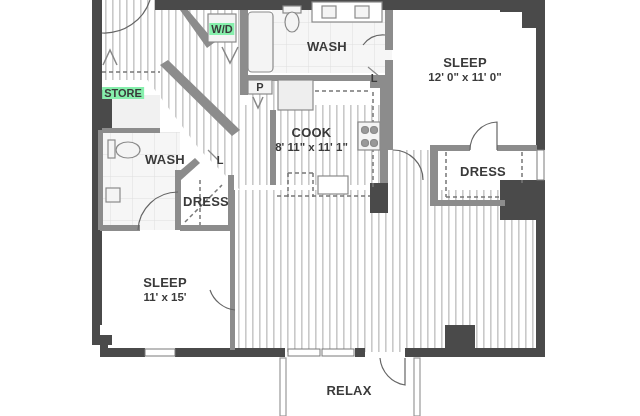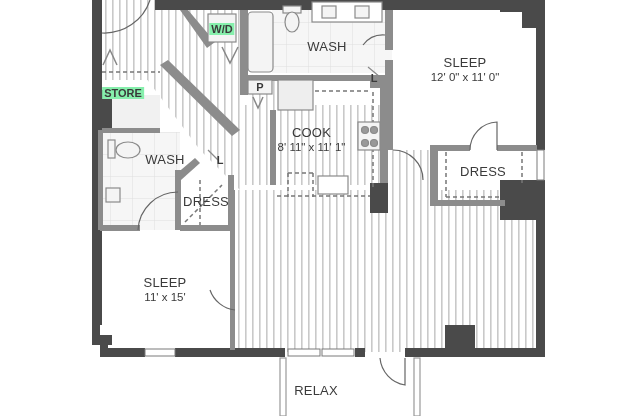--- a/index.html
+++ b/index.html
@@ -1,18 +1,18 @@
 <!DOCTYPE html>
 <html><head>
 <meta charset="utf-8">
 <style>
   html, body { margin:0; padding:0; background:#ffffff; }
   body { width:640px; height:416px; overflow:hidden; position:relative; font-family:"Liberation Sans", sans-serif; }
   #plan { position:absolute; left:0; top:0; width:640px; height:416px; }
-  .lbl { position:absolute; transform:translate(-50%,-50%); text-align:center; color:#3a3a3a; font-weight:normal; white-space:nowrap; line-height:1.15; }
+  .lbl { position:absolute; transform:translate(-50%,-50%); text-align:center; color:#3a3a3a; font-weight:bold; white-space:nowrap; line-height:1.15; }
   .lbl .name { display:block; font-size:13px; letter-spacing:0.2px; }
   .lbl .dim { display:block; font-size:11.5px; }
   .small-tag { position:absolute; transform:translate(-50%,-50%); font-weight:bold; color:#3a3a3a; font-size:11px; background:#86efac; padding:0 2px; }
 </style>
 </head>
 <body>
 
 <div id="plan">
 <svg width="640" height="416" viewBox="0 0 640 416" xmlns="http://www.w3.org/2000/svg">
   <defs>
@@ -189,19 +189,19 @@
   <div class="lbl" style="left:206px;top:202px;">
     <span class="name">DRESS</span>
   </div>
   <div class="lbl" style="left:483px;top:172px;">
     <span class="name">DRESS</span>
   </div>
   <div class="lbl" style="left:165px;top:290px;">
     <span class="name">SLEEP</span>
     <span class="dim">11' x 15'</span>
   </div>
-  <div class="lbl" style="left:316px;top:391px;">
+  <div class="lbl" style="left:349px;top:391px;">
     <span class="name">RELAX</span>
   </div>
   <div class="small-tag" style="left:260px;top:87px;background:transparent;">P</div>
   <div class="small-tag" style="left:374px;top:78px;background:transparent;">L</div>
   <div class="small-tag" style="left:220px;top:160px;background:transparent;">L</div>
 </div>
 
 </body></html>

